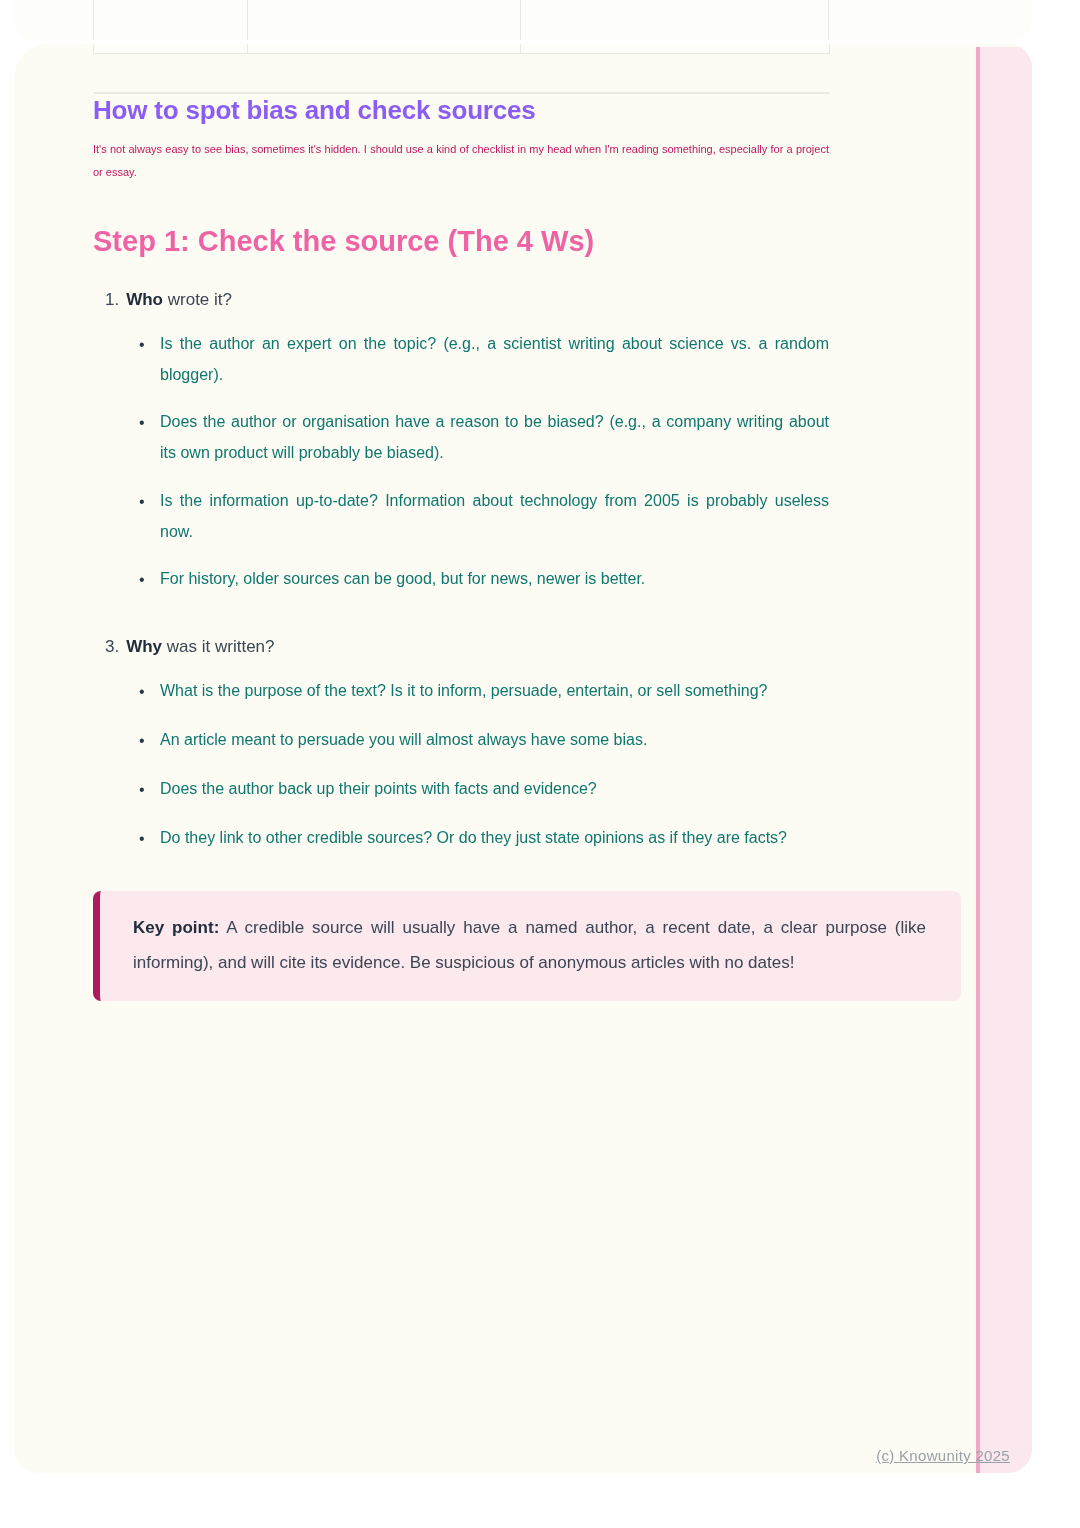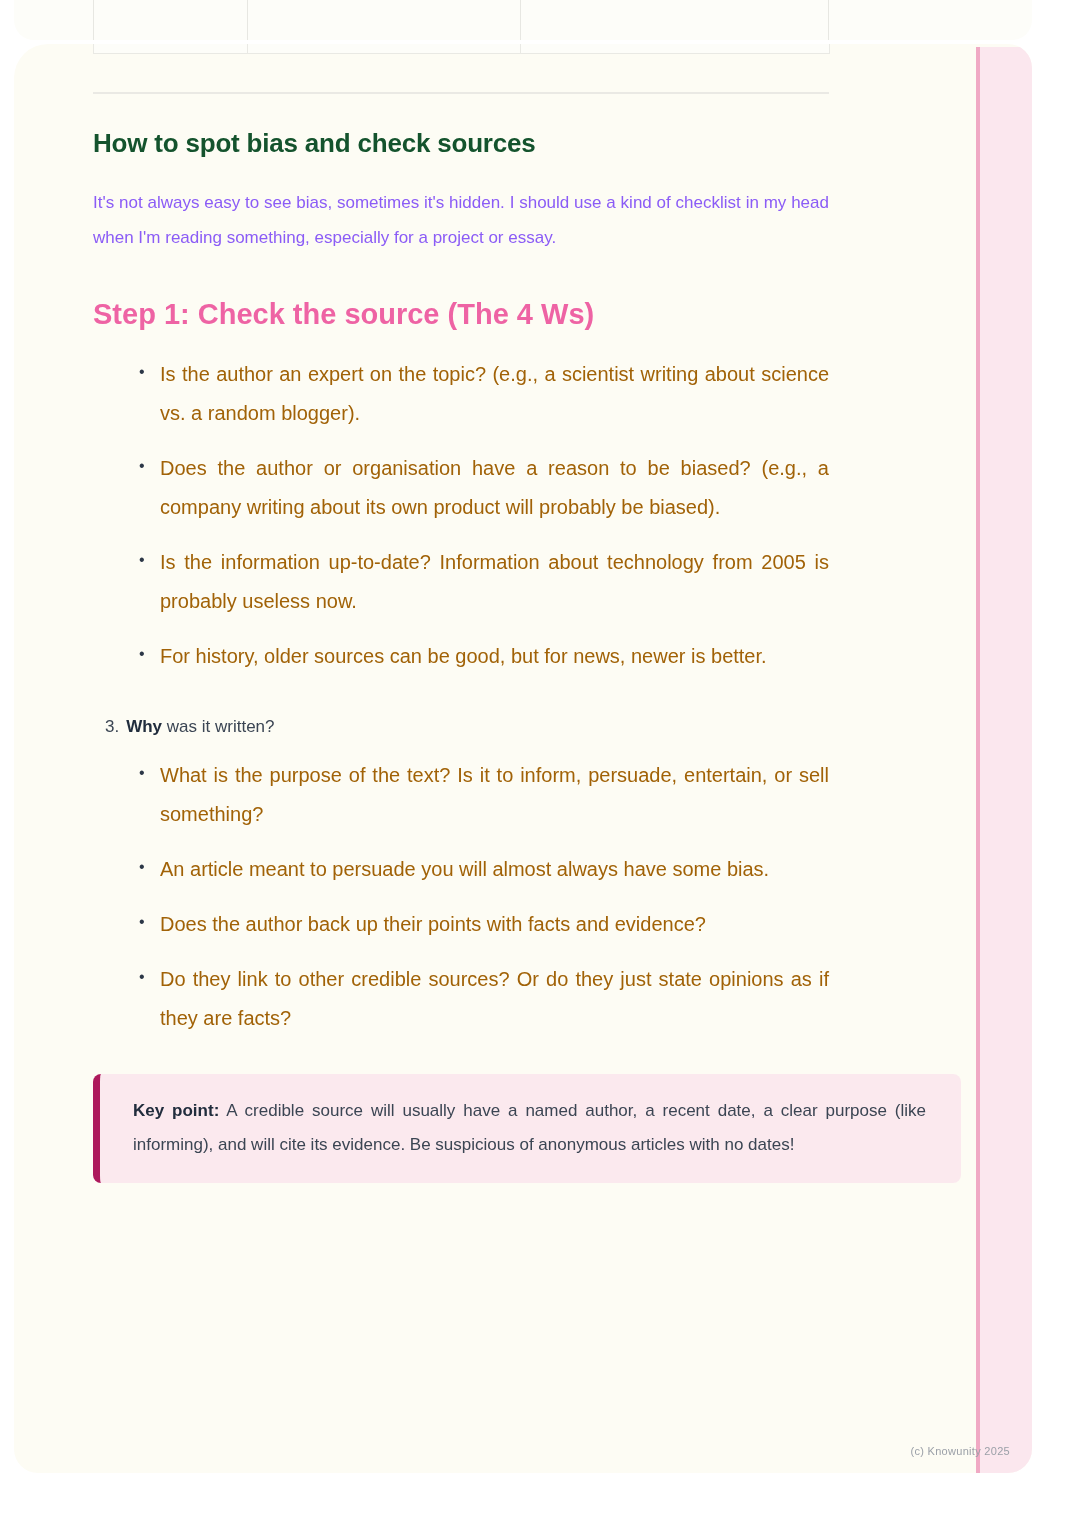--- a/index.html
+++ b/index.html
@@ -58,30 +58,29 @@
   tr.row-cream td { background:#fffef8; height:104px; }
   td.row-label { font-weight:700; color:#212d3d; }
 
   .divider {
     margin-top:38px;
     border-top:2px solid #eae9e4;
     width:736px; height:0;
   }
 
   h2.section-heading {
-    margin-top:33px;
     font-size:26px; font-weight:700; line-height:1.25;
-    color:#14532d; letter-spacing:-0.2px;
+    color:#8b5cf6; letter-spacing:-0.2px;
   }
 
   p.intro {
-    margin-top:27px;
-    font-size:17px; line-height:2.05;
+    margin-top:12px;
+    font-size:11px; line-height:2.05;
     text-align:justify;
-    color:#8b5cf6;
+    color:#be185d;
   }
 
   h3.step-heading {
     margin-top:40px;
     font-size:29px; font-weight:700; line-height:1.3;
     color:#ee63a4;
   }
 
   .checklist { margin-top:22px; }
   .li-head {
@@ -100,43 +99,44 @@
     padding-left:46px;
   }
   .bullet-row + .bullet-row { margin-top:16px; }
   .bullet-dot {
     width:21px; flex:0 0 21px;
     font-size:16px; line-height:33px;
     color:#2c3747;
   }
   .bullet-text {
     flex:1;
-    font-size:20px; line-height:1.95;
+    font-size:16px; line-height:1.95;
     text-align:justify;
-    color:#a16207;
+    color:#0f766e;
   }
 
   .keypoint-box {
     margin-top:36px;
     width:868px;
     background:#fbe9ee;
     border-left:7px solid #ad195c;
     border-radius:8px;
     padding:20px 35px 20px 33px;
     font-size:17px; line-height:2.05;
     text-align:justify;
   }
   .keypoint-label { font-weight:700; color:#212d3d; }
   .keypoint-text { color:#3b4553; }
 
   .copyright {
-    position:absolute; right:22px; bottom:16px;
-    font-size:11px; color:#9ba0a8;
+    position:absolute; right:22px; bottom:9px;
+    font-size:15px; color:#9ba0a8;
     z-index:3;
     letter-spacing:0.3px;
+    text-decoration:underline;
   }
 </style>
 </head>
 <body>
 
 <div class="prev-card-sliver">
   <span class="tick" style="left:79px"></span>
   <span class="tick" style="left:233px"></span>
   <span class="tick" style="left:506px"></span>
   <span class="tick" style="left:814px"></span>
@@ -166,20 +166,23 @@
     <div class="divider"></div>
 
     <h2 class="section-heading">How to spot bias and check sources</h2>
 
     <p class="intro">It's not always easy to see bias, sometimes it's hidden. I should use a kind of checklist in my head when I'm reading something, especially for a project or essay.</p>
 
     <h3 class="step-heading">Step 1: Check the source (The 4 Ws)</h3>
 
     <div class="checklist">
 
+      <div class="li-head">
+        <span class="li-num">1.</span><span class="li-term">Who</span><span class="li-rest"> wrote it?</span>
+      </div>
       <div class="bullet-row">
         <span class="bullet-dot">•</span>
         <span class="bullet-text">Is the author an expert on the topic? (e.g., a scientist writing about science vs. a random blogger).</span>
       </div>
       <div class="bullet-row">
         <span class="bullet-dot">•</span>
         <span class="bullet-text">Does the author or organisation have a reason to be biased? (e.g., a company writing about its own product will probably be biased).</span>
       </div>
 
       <div class="bullet-row">

